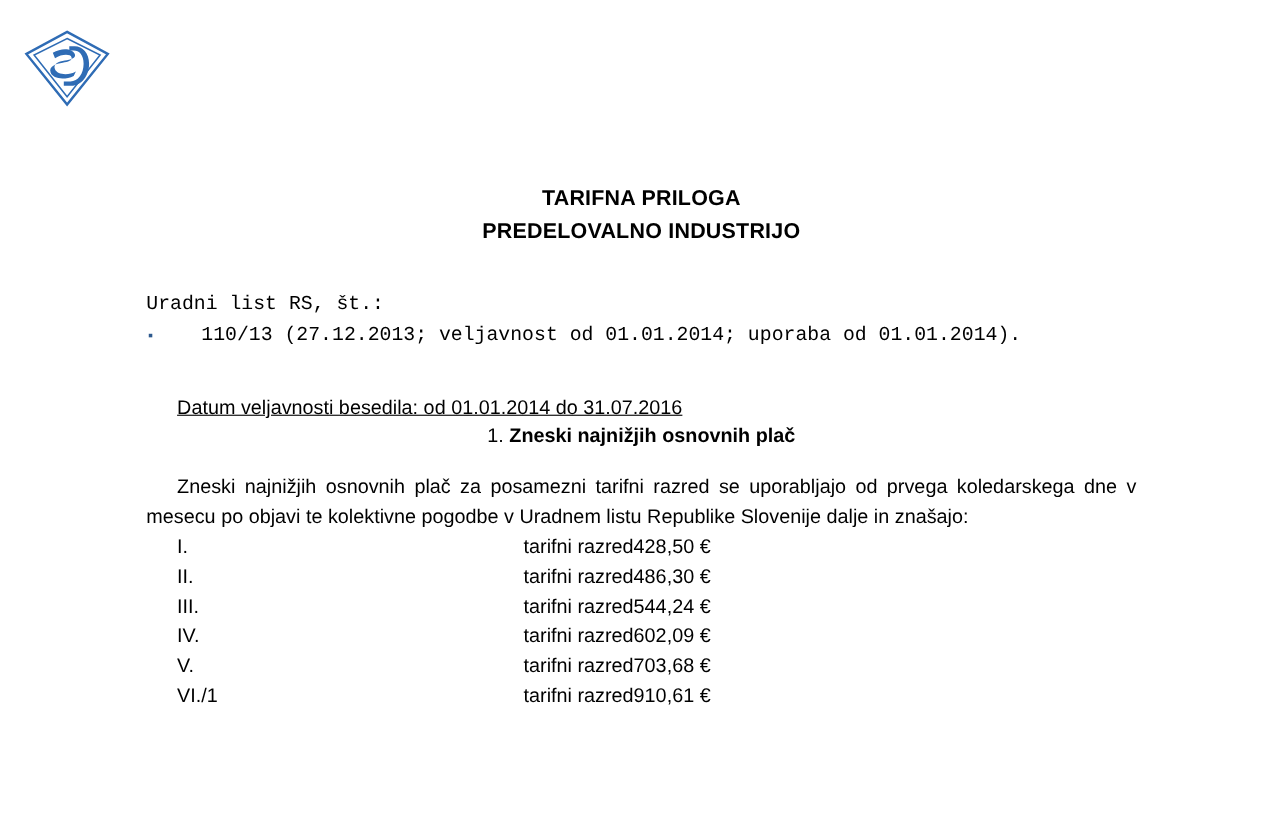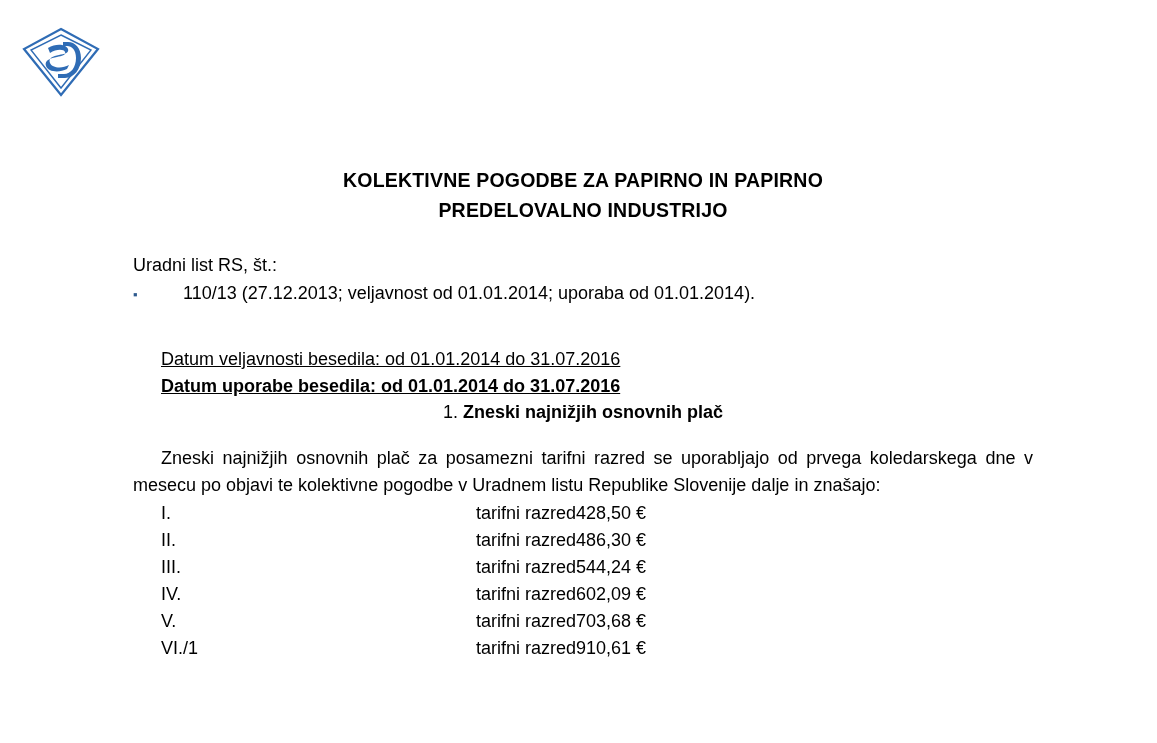--- a/index.html
+++ b/index.html
@@ -35,23 +35,24 @@
     text-align: center;
     font-weight: bold;
     font-size: 19.5px;
     line-height: 30px;
     letter-spacing: 0.2px;
   }
   .title-line {
     display: block;
   }
   .block-uradni {
-    margin-top: 27px;
-    font-size: 18px;
-    line-height: 26px;
+    margin-top: 39px;
+    font-size: 18px;
+    line-height: 26px;
+    font-family: Liberation Mono, monospace;
   }
   .bullet-row {
     display: flex;
     align-items: baseline;
     margin-top: 2px;
   }
   .bullet-mark {
     width: 50px;
     flex: 0 0 50px;
     color: #2e5a8e;
@@ -136,35 +137,34 @@
       <g fill="#2f6cb5">
         <path d="M30 22 c8,-5 18,-4 20,1 c1.5,4 -4,5 -9,6 c-6,1 -11,3 -9,8 c2,5 12,6 19,2 l-2,4 c-8,4 -19,3 -21,-3 c-2,-6 5,-8 11,-9 c5,-1 9,-2 8,-5 c-1,-3 -9,-3 -15,1 z"></path>
         <path d="M50 16 c7,0 13,6 13,16 c0,11 -7,20 -16,20 l-7,0 l0,-4 l6,0 c7,0 12,-7 12,-16 c0,-8 -4,-12 -9,-12 l-4,0 l0,-4 z"></path>
       </g>
     </svg>
   </div>
 
   <div class="doc-body">
 
     <div class="title">
-      <span class="title-line">KOLEKTIVNE POGODBE ZA PAPIRNO IN PAPIRNO</span>
+      <span class="title-line">TARIFNA PRILOGA</span>
       <span class="title-line">PREDELOVALNO INDUSTRIJO</span>
     </div>
 
     <div class="block-uradni">
       <div>Uradni list RS, št.:</div>
       <div class="bullet-row">
         <span class="bullet-mark">▪</span>
         <span class="bullet-text">110/13 (27.12.2013; veljavnost od 01.01.2014; uporaba od 01.01.2014).</span>
       </div>
     </div>
 
     <div class="dates">
       <div><span class="d1">Datum veljavnosti besedila: od 01.01.2014 do 31.07.2016</span></div>
-      <div><span class="d2">Datum uporabe besedila: od 01.01.2014 do 31.07.2016</span></div>
     </div>
 
     <div class="section-heading">
       <span class="num">1. </span><span class="htxt">Zneski najnižjih osnovnih plač</span>
     </div>
 
     <div class="para"><span class="indent-first"></span><span>Zneski najnižjih osnovnih plač za posamezni tarifni razred se uporabljajo od prvega koledarskega dne v mesecu po objavi te kolektivne pogodbe v Uradnem listu Republike Slovenije dalje in znašajo:</span></div>
 
     <table class="tariff-table">
       <tbody>

